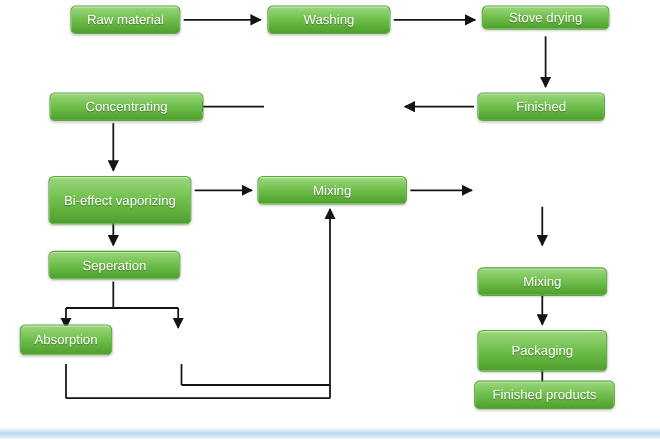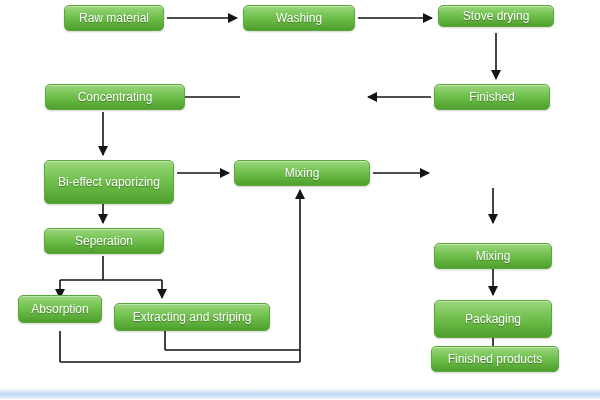--- a/index.html
+++ b/index.html
@@ -69,19 +69,18 @@
   <div class="node" style="left:45px;top:84px;width:140px;height:26px">Concentrating</div>
   <div class="node" style="left:434px;top:84px;width:116px;height:26px">Finished</div>
 
   <div class="node" style="left:44px;top:160px;width:130px;height:44px">Bi-effect vaporizing</div>
   <div class="node" style="left:234px;top:160px;width:136px;height:26px">Mixing</div>
 
   <div class="node" style="left:44px;top:228px;width:120px;height:26px">Seperation</div>
   <div class="node" style="left:434px;top:243px;width:118px;height:26px">Mixing</div>
 
   <div class="node" style="left:18px;top:295px;width:84px;height:28px">Absorption</div>
-  <div class="node" style="left:114px;top:303px;width:156px;height:28px">Extracting and striping</div>
   <div class="node" style="left:434px;top:300px;width:118px;height:38px">Packaging</div>
 
   <div class="node" style="left:431px;top:346px;width:128px;height:26px">Finished products</div>
 
   <div class="bottom-strip"></div>
 </div>
 
 </body></html>

